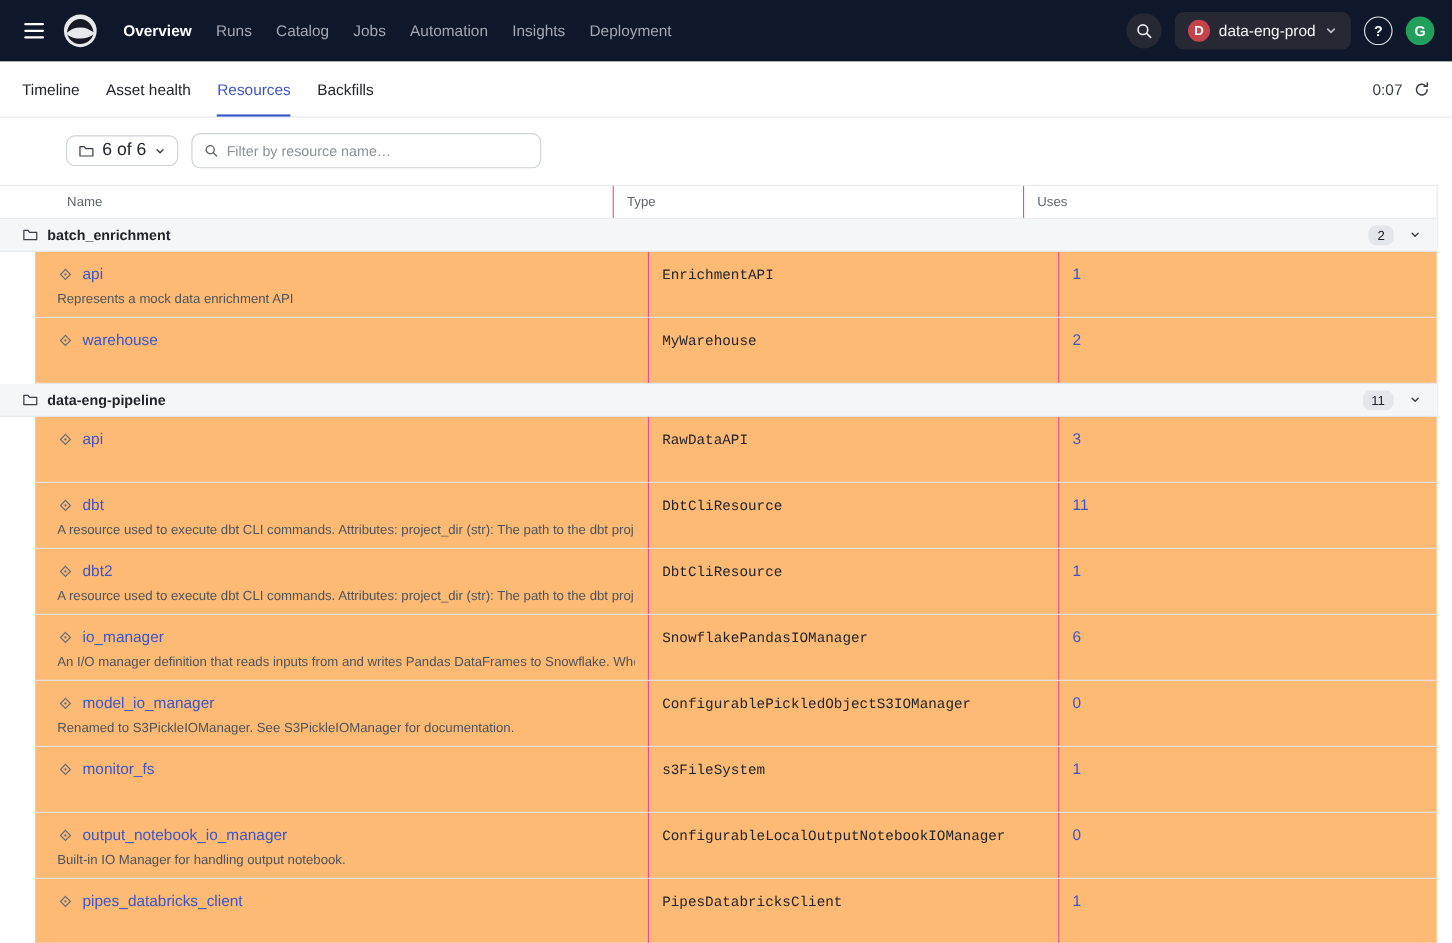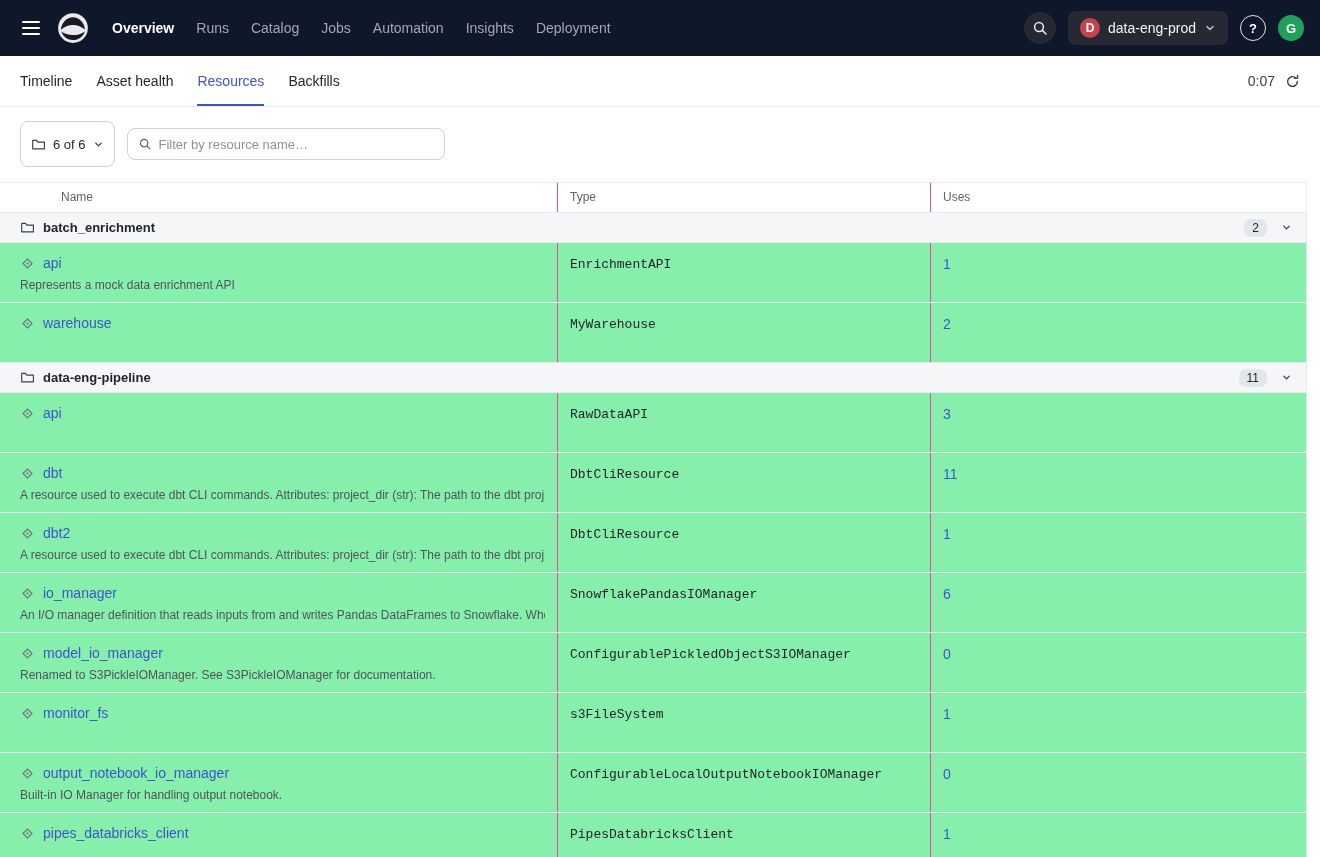--- a/index.html
+++ b/index.html
@@ -33,22 +33,22 @@
   .tabbar { height:51px; border-bottom:1px solid #E7E9ED; display:flex; align-items:stretch; padding:0 20px; background:#fff; }
   .tabs { display:flex; gap:24px; }
   .tab { font-size:14px; font-weight:500; color:#23252C; display:flex; align-items:center;
     border-bottom:2px solid transparent; padding-top:2px; cursor:pointer; white-space:nowrap; }
   .tab.active { color:#3C56C8; border-bottom-color:#3C56C8; }
   .tab-right { margin-left:auto; display:flex; align-items:center; gap:10px; color:#3A3E46; font-size:14px; }
   .refresh-btn { background:none; border:none; cursor:pointer; color:#3A3E46; display:flex; align-items:center; }
 
   
   .filter-row { display:flex; align-items:center; gap:12px; padding:14px 20px 15px 20px; }
-  .count-btn { display:flex; align-items:center; gap:7px; height:46px; padding:0 10px;
-    border:1px solid #CDD1D8; border-radius:8px; background:#fff; font-size:13px; color:#23252C; cursor:pointer; }
+  .count-btn { display:flex; align-items:center; gap:7px; height:28px; padding:0 10px;
+    border:1px solid #CDD1D8; border-radius:8px; background:#fff; font-size:16px; color:#23252C; cursor:pointer;margin-left:40px; }
   .count-btn .caret { color:#3A3E46; display:flex; }
   .search-box { display:flex; align-items:center; gap:7px; height:32px; width:318px;
     border:1px solid #CDD1D8; border-radius:8px; padding:0 10px; background:#fff; }
   .search-box input { border:none; outline:none; flex:1; font-size:13px; color:#23252C; background:transparent;
     font-family:"Liberation Sans", sans-serif; }
   .search-box input::placeholder { color:#8B909A; }
   .muted-icon { color:#5F636B; display:flex; }
 
   
   .table { width:1307px; border-top:1px solid #E7E9ED; border-right:1px solid #E7E9ED; }
@@ -60,21 +60,21 @@
 
   .group-row { display:flex; align-items:center; height:30px; background:#F5F6F8;
     border-bottom:1px solid #E7E9ED; padding:0 14px 0 20px; cursor:pointer; }
   .group-row .icon { color:#3A3E46; display:flex; margin-right:8px; }
   .group-name { font-size:13px; font-weight:700; color:#23252C; }
   .group-right { margin-left:auto; display:flex; align-items:center; gap:14px; }
   .badge { background:#E3E6EA; color:#23252C; font-size:12px; border-radius:7px;
     padding:1px 8px; line-height:16px; }
   .caret-sm { color:#3A3E46; display:flex; }
 
-  .row { border-bottom:1px solid #E7E9ED; min-height:60px; background:#86efac; }
+  .row { border-bottom:1px solid #E7E9ED; min-height:60px; background:#fdba74;margin-left:32px; }
   .cell { padding:12px; }
   .name-cell { padding:12px 12px 10px 20px; overflow:hidden; }
   .name-line { display:flex; align-items:center; gap:8px; }
   .res-icon { color:#6B7077; display:flex; flex:0 0 auto; }
   a.link { color:#3C56C8; text-decoration:none; font-size:14px; cursor:pointer; }
   .desc { margin-top:7px; font-size:12px; color:#4F545C; white-space:nowrap; overflow:hidden; }
   .type-cell { font-family:"Liberation Mono", "DejaVu Sans Mono", monospace; font-size:13px;
     color:#23252C; padding-top:14px; }
   .uses-cell { padding-top:12px; }
   svg { display:block; }

